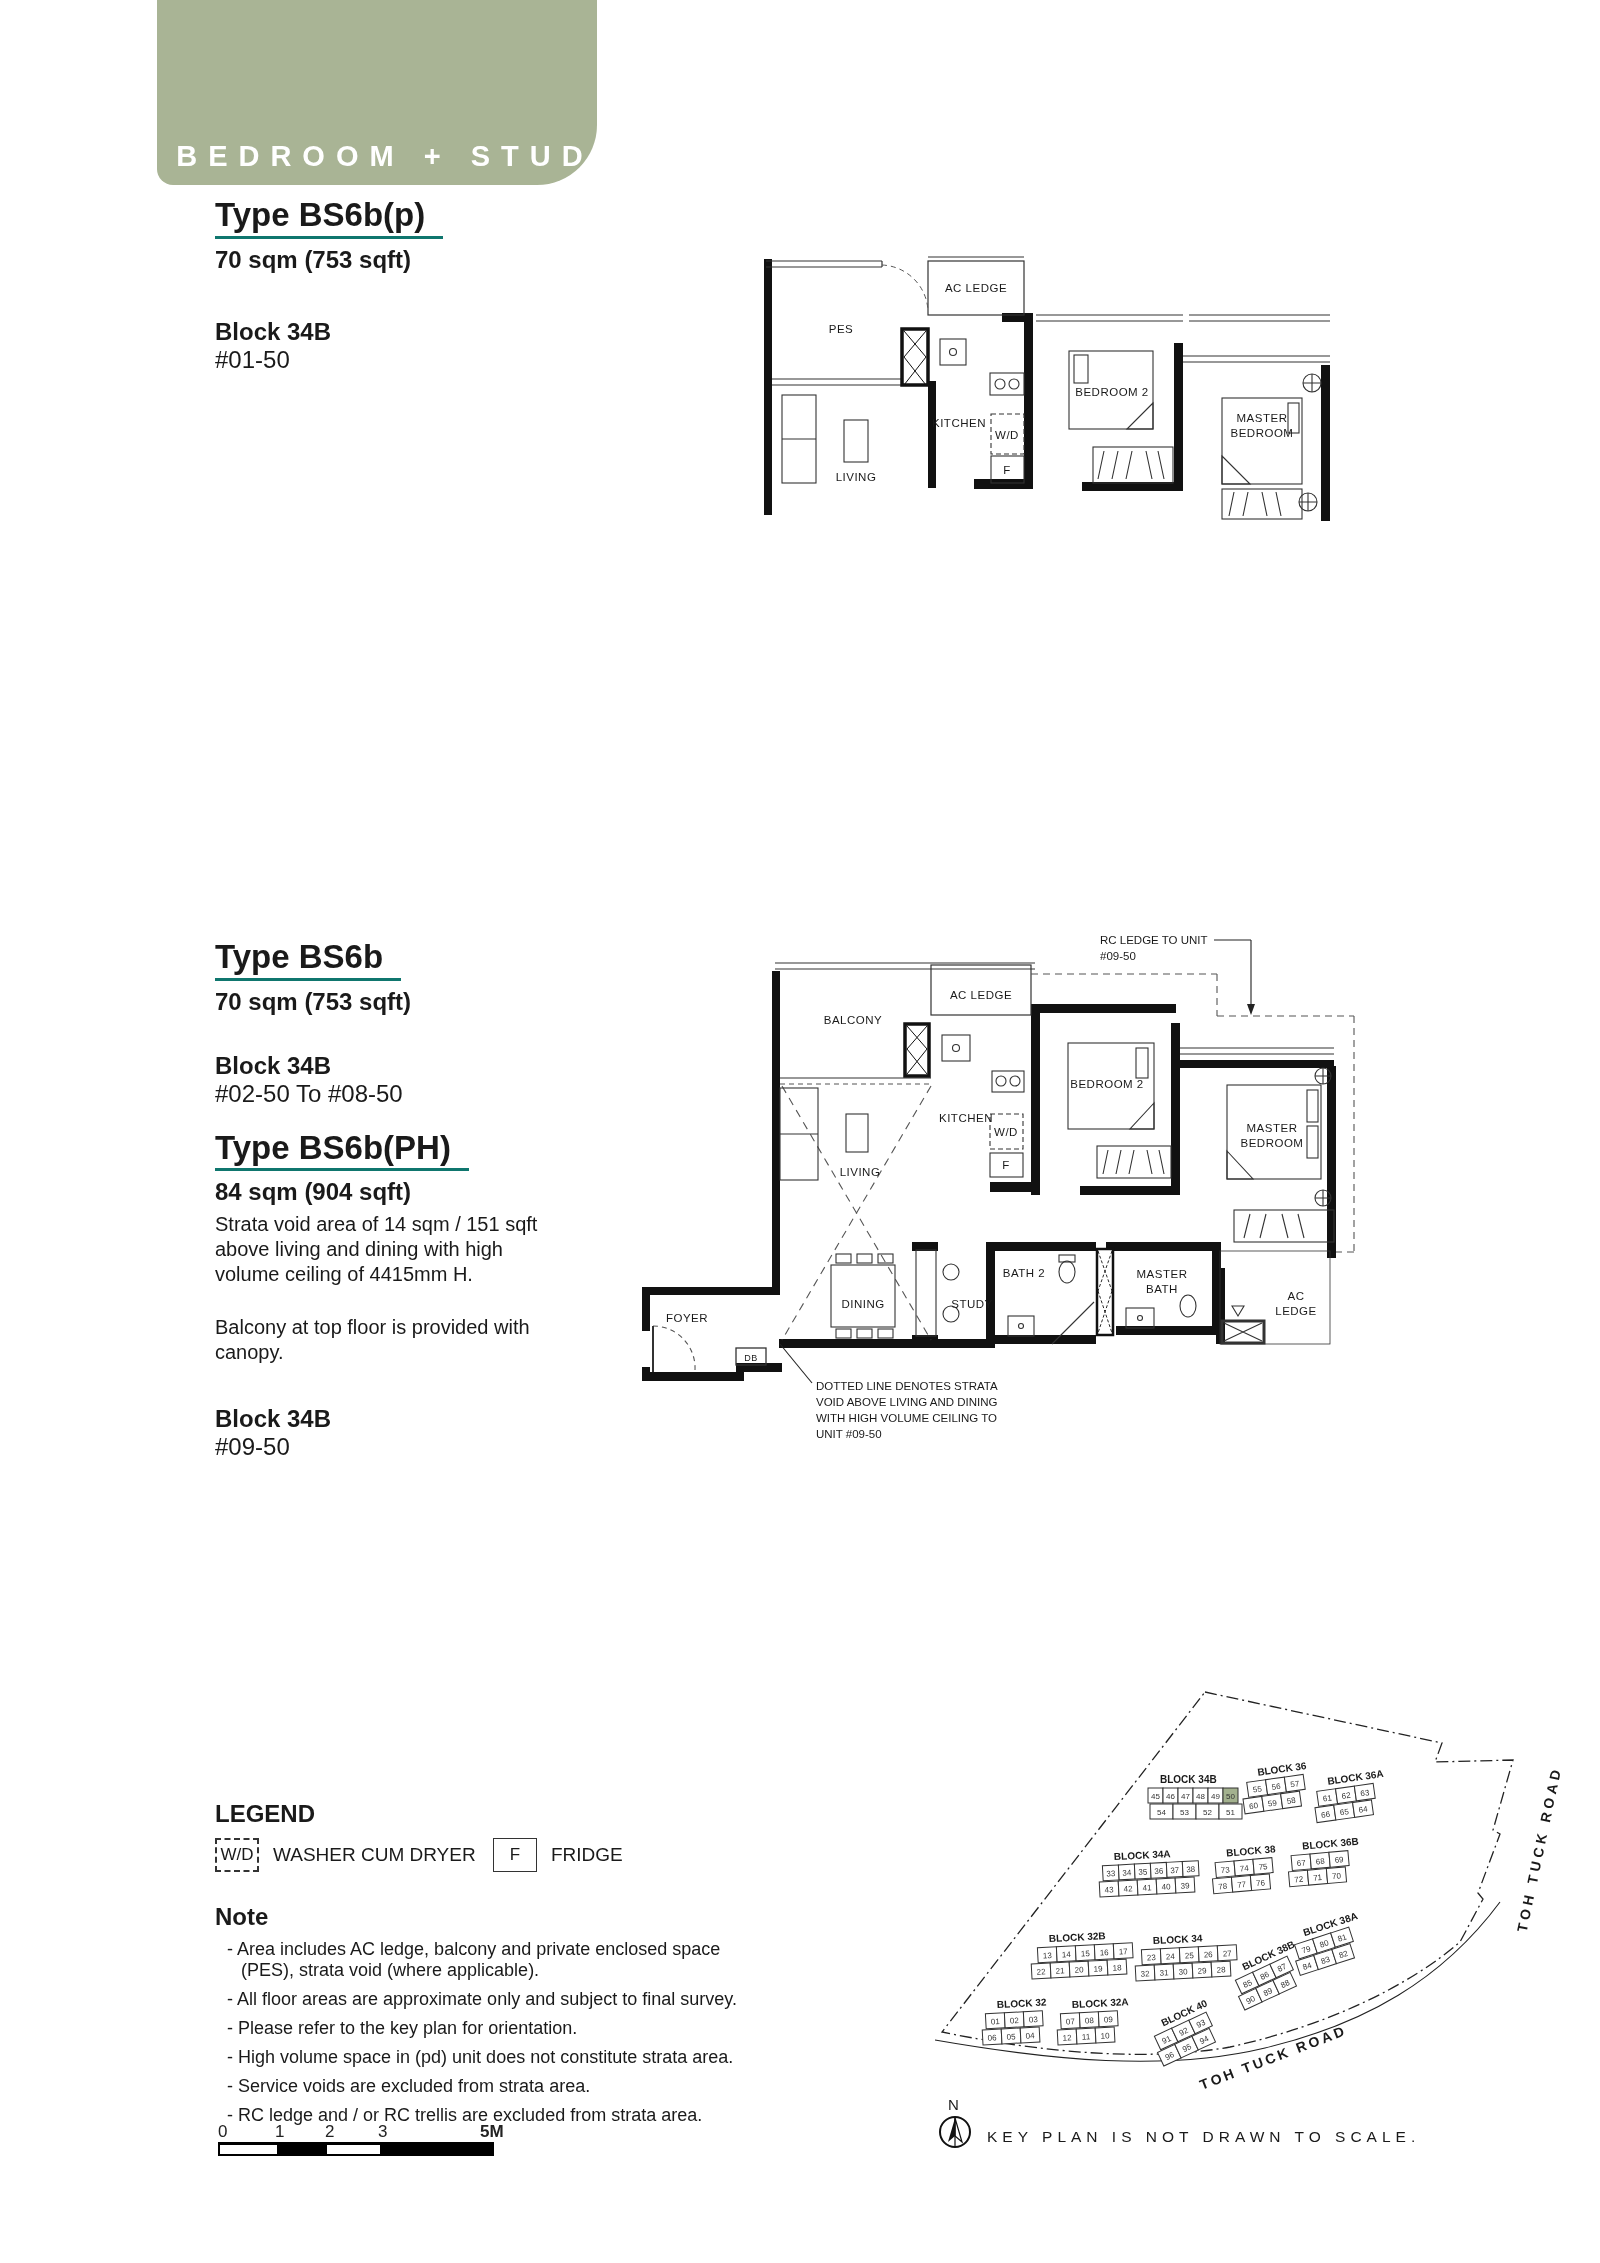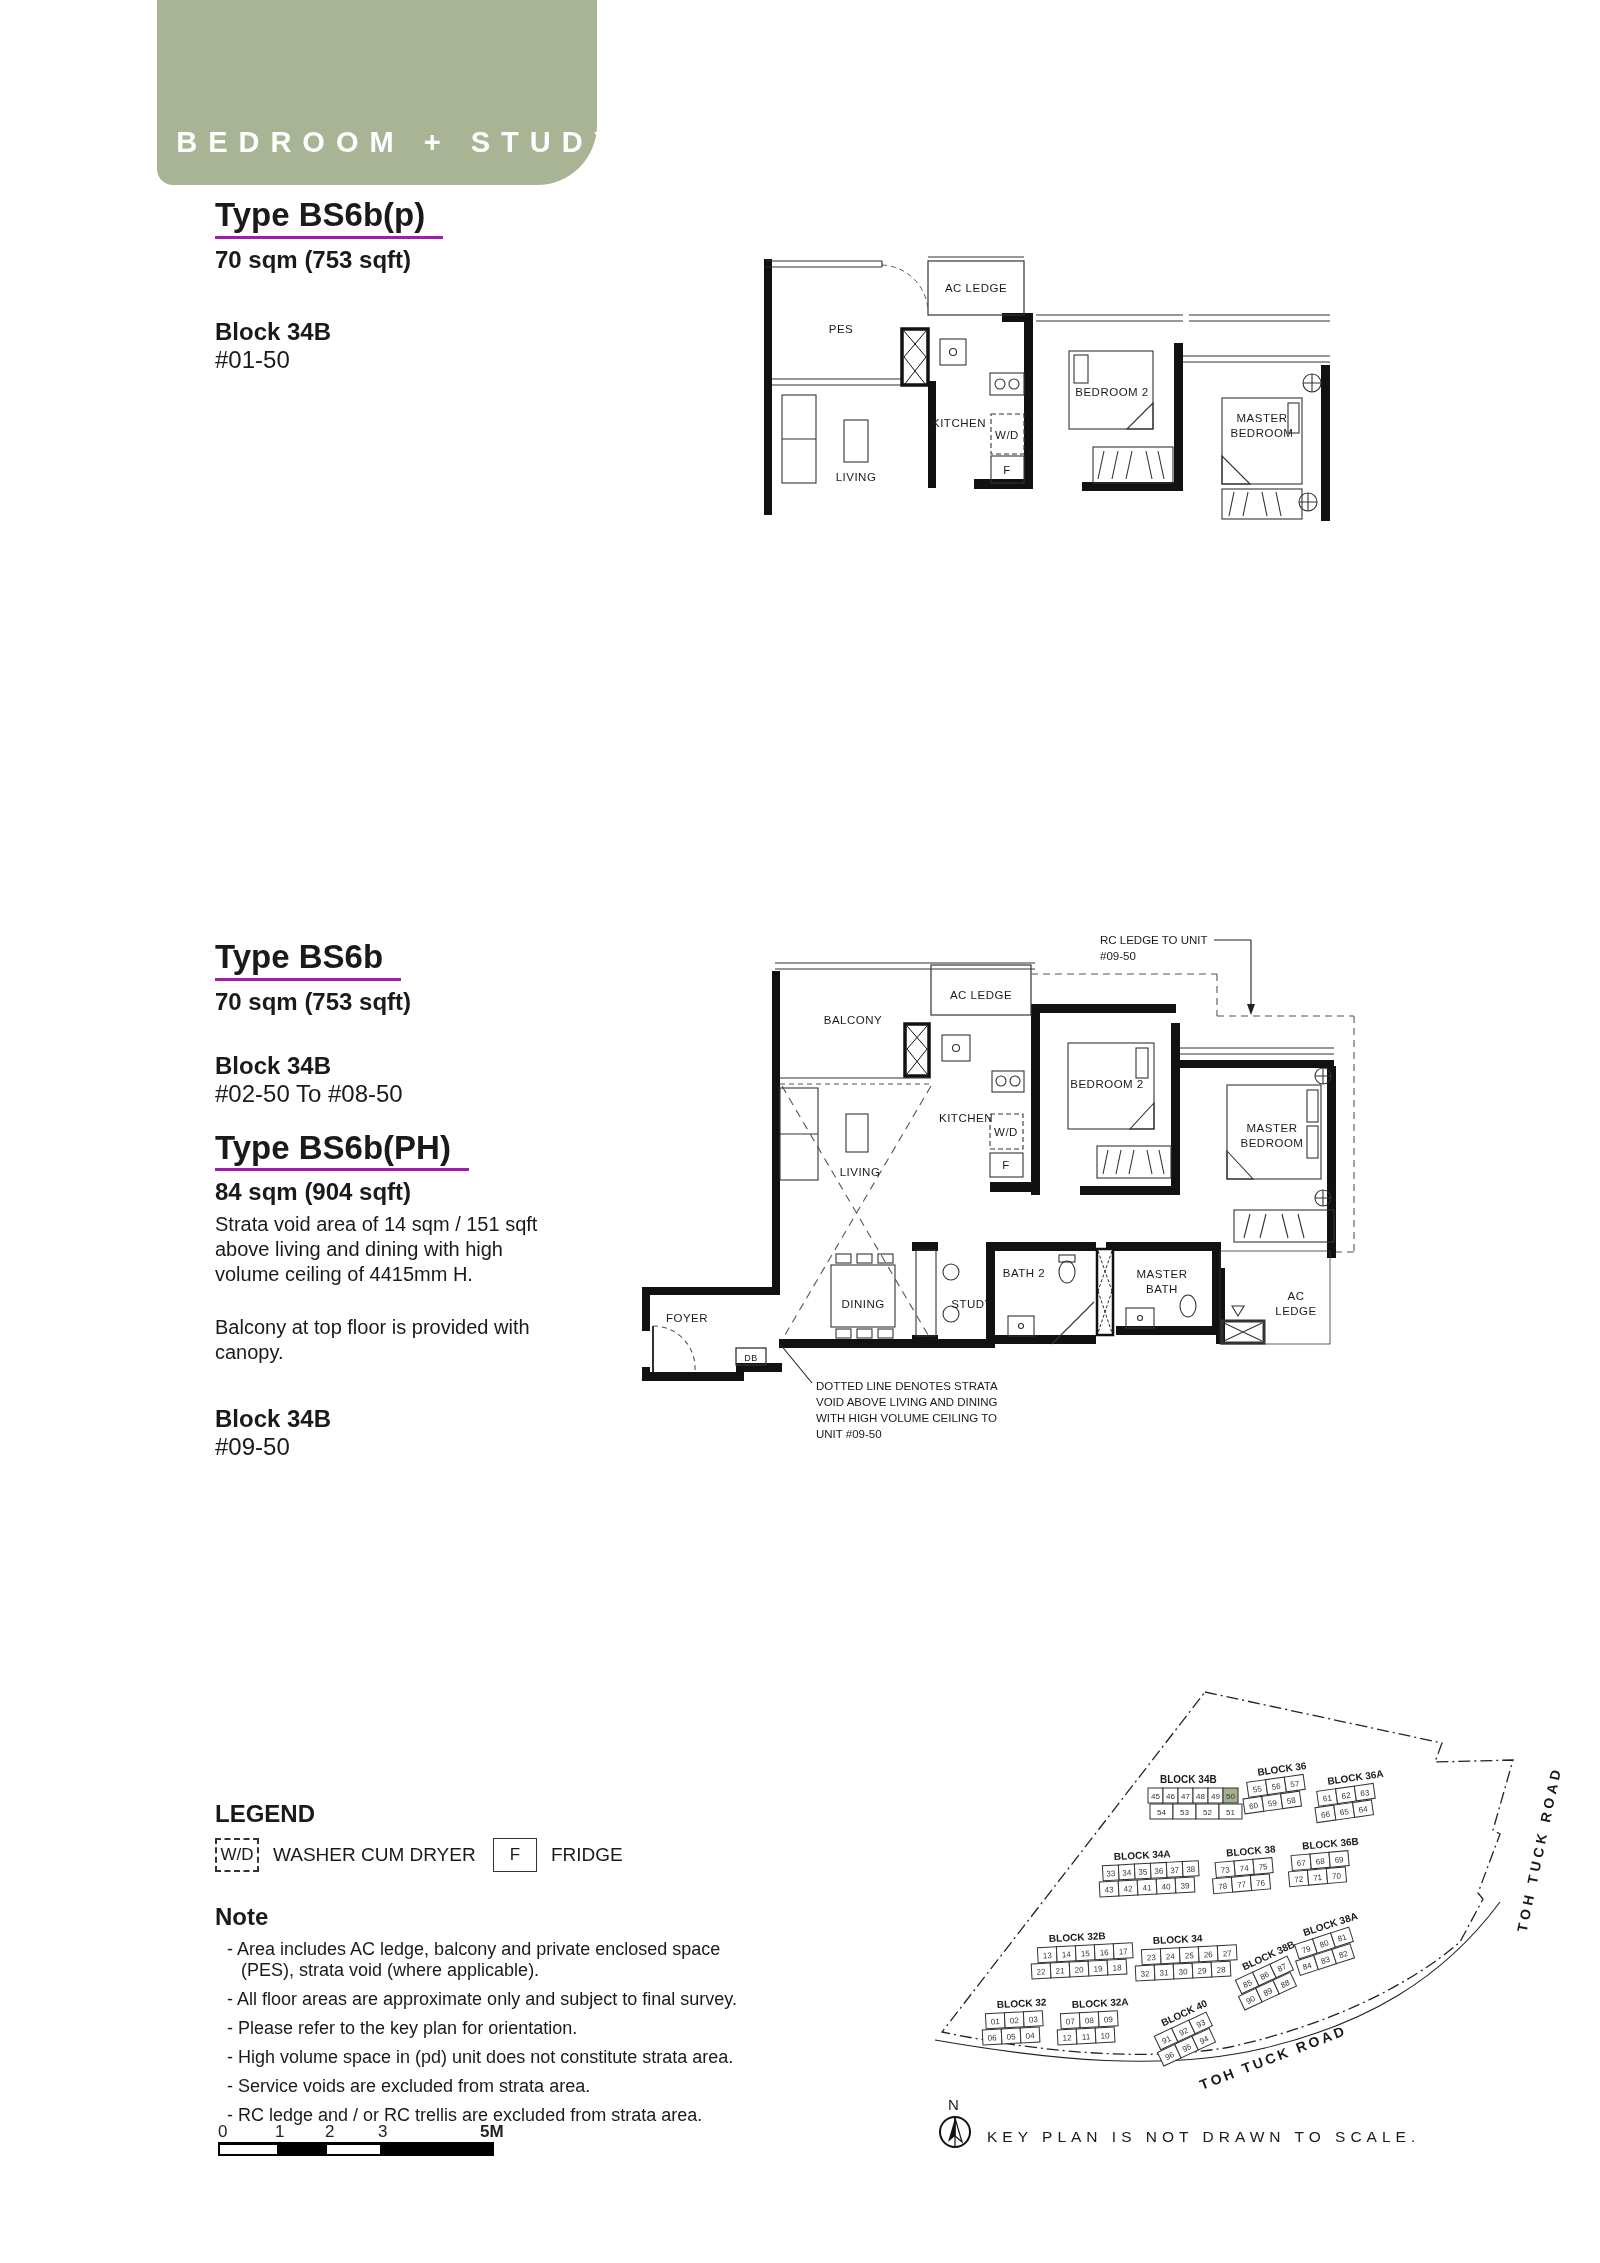--- a/index.html
+++ b/index.html
@@ -2,25 +2,25 @@
 <html><head>
 <meta charset="utf-8">
 <style>
   html,body{margin:0;padding:0;background:#888;}
   .page{position:relative;width:1600px;height:2263px;background:#ffffff;margin:0 auto;
         font-family:"Liberation Sans", sans-serif;color:#1a1a1a;overflow:hidden;}
   
   .banner{position:absolute;left:157px;top:0;width:440px;height:185px;
           border-radius:0 0 60px 16px;display:flex;align-items:flex-end;justify-content:center;}
   .banner-title{color:#fff;font-size:29px;font-weight:bold;letter-spacing:11px;
-                padding-bottom:26px;white-space:nowrap;}
+                padding-bottom:12px;white-space:nowrap;}
   
   .sec{position:absolute;left:215px;}
   .type-title{font-size:33px;font-weight:bold;display:inline-block;
-              border-bottom:3px solid #a21caf;padding:0 18px 3px 0;line-height:1.05;}
+              border-bottom:3px solid #0f766e;padding:0 18px 3px 0;line-height:1.05;}
   .area{font-size:24px;font-weight:bold;margin-top:7px;}
   .blockname{font-size:24px;font-weight:bold;}
   .unitrange{font-size:24px;}
   .desc{font-size:20px;line-height:25px;width:355px;}
   
   .legend-title,.note-title{font-size:24px;font-weight:bold;}
   .legend-row{position:absolute;top:38px;left:0;display:flex;align-items:center;}
   .legend-box{width:44px;height:34px;border:2px dashed #333;display:flex;align-items:center;
               justify-content:center;font-size:17px;box-sizing:border-box;}
   .legend-box.solid{border-style:solid;border-width:1.5px;}

